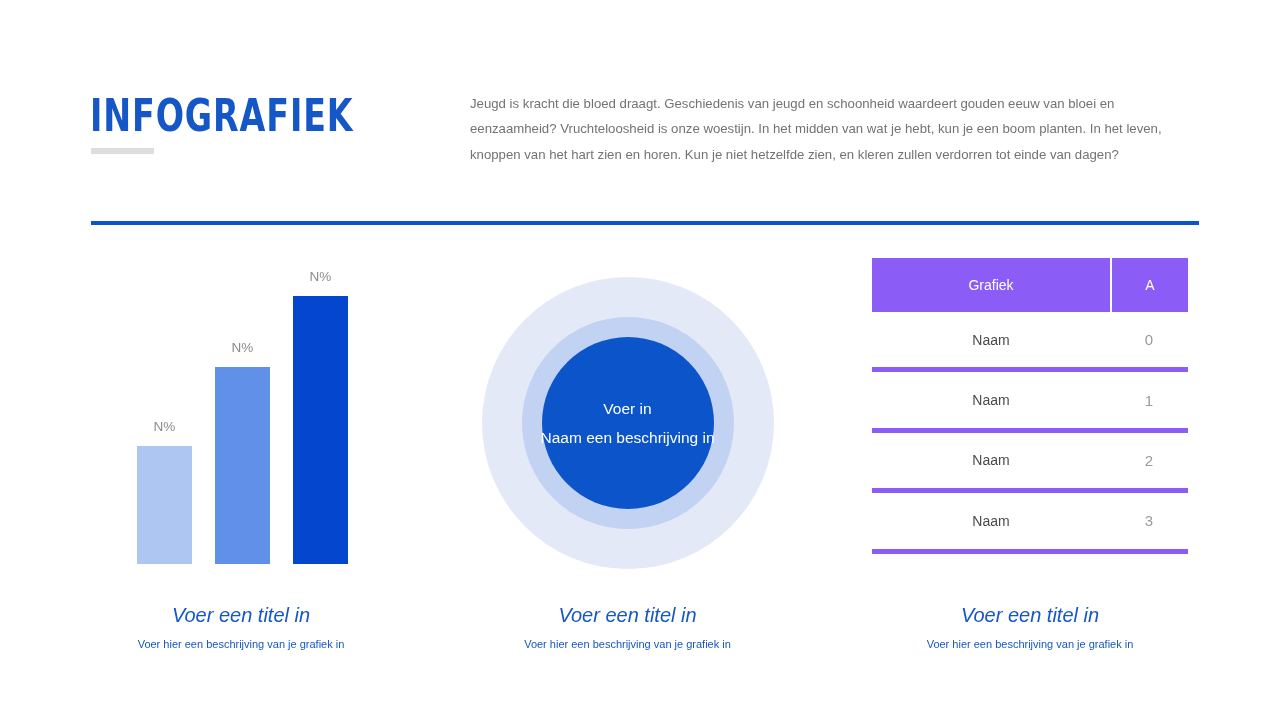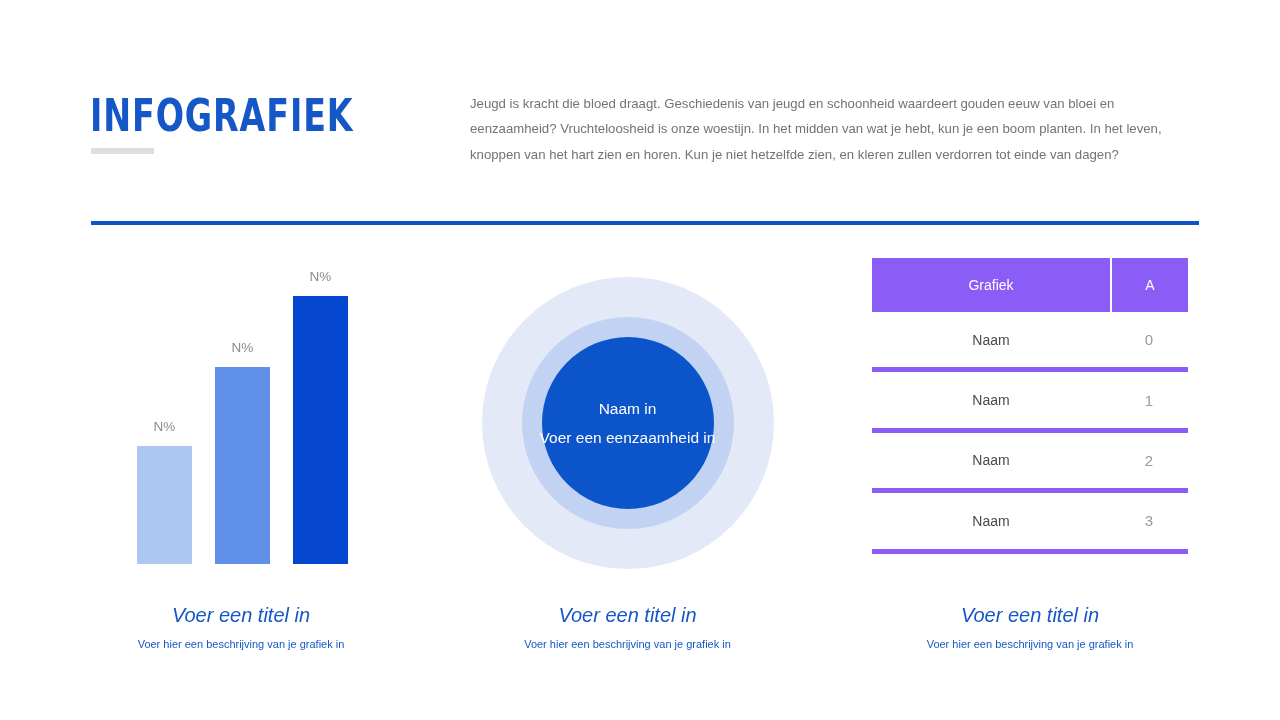--- a/index.html
+++ b/index.html
@@ -201,22 +201,22 @@
     <div class="bar bar-2"></div>
     <div class="bar bar-3"></div>
   </div>
 </div>
 
 <div class="panel panel-circle">
   <div class="circle-area">
     <div class="ring ring-outer"></div>
     <div class="ring ring-middle"></div>
     <div class="ring ring-inner">
-      <div class="ring-inner-title">Naam in</div>
-      <div class="ring-inner-desc">Voer een eenzaamheid in</div>
+      <div class="ring-inner-title">Voer in</div>
+      <div class="ring-inner-desc">Naam een beschrijving in</div>
     </div>
   </div>
 </div>
 
 <div class="panel panel-table">
   <div class="table-area">
     <div class="table-head">
       <div class="th th-name">Grafiek</div>
       <div class="th th-value">A</div>
     </div>

